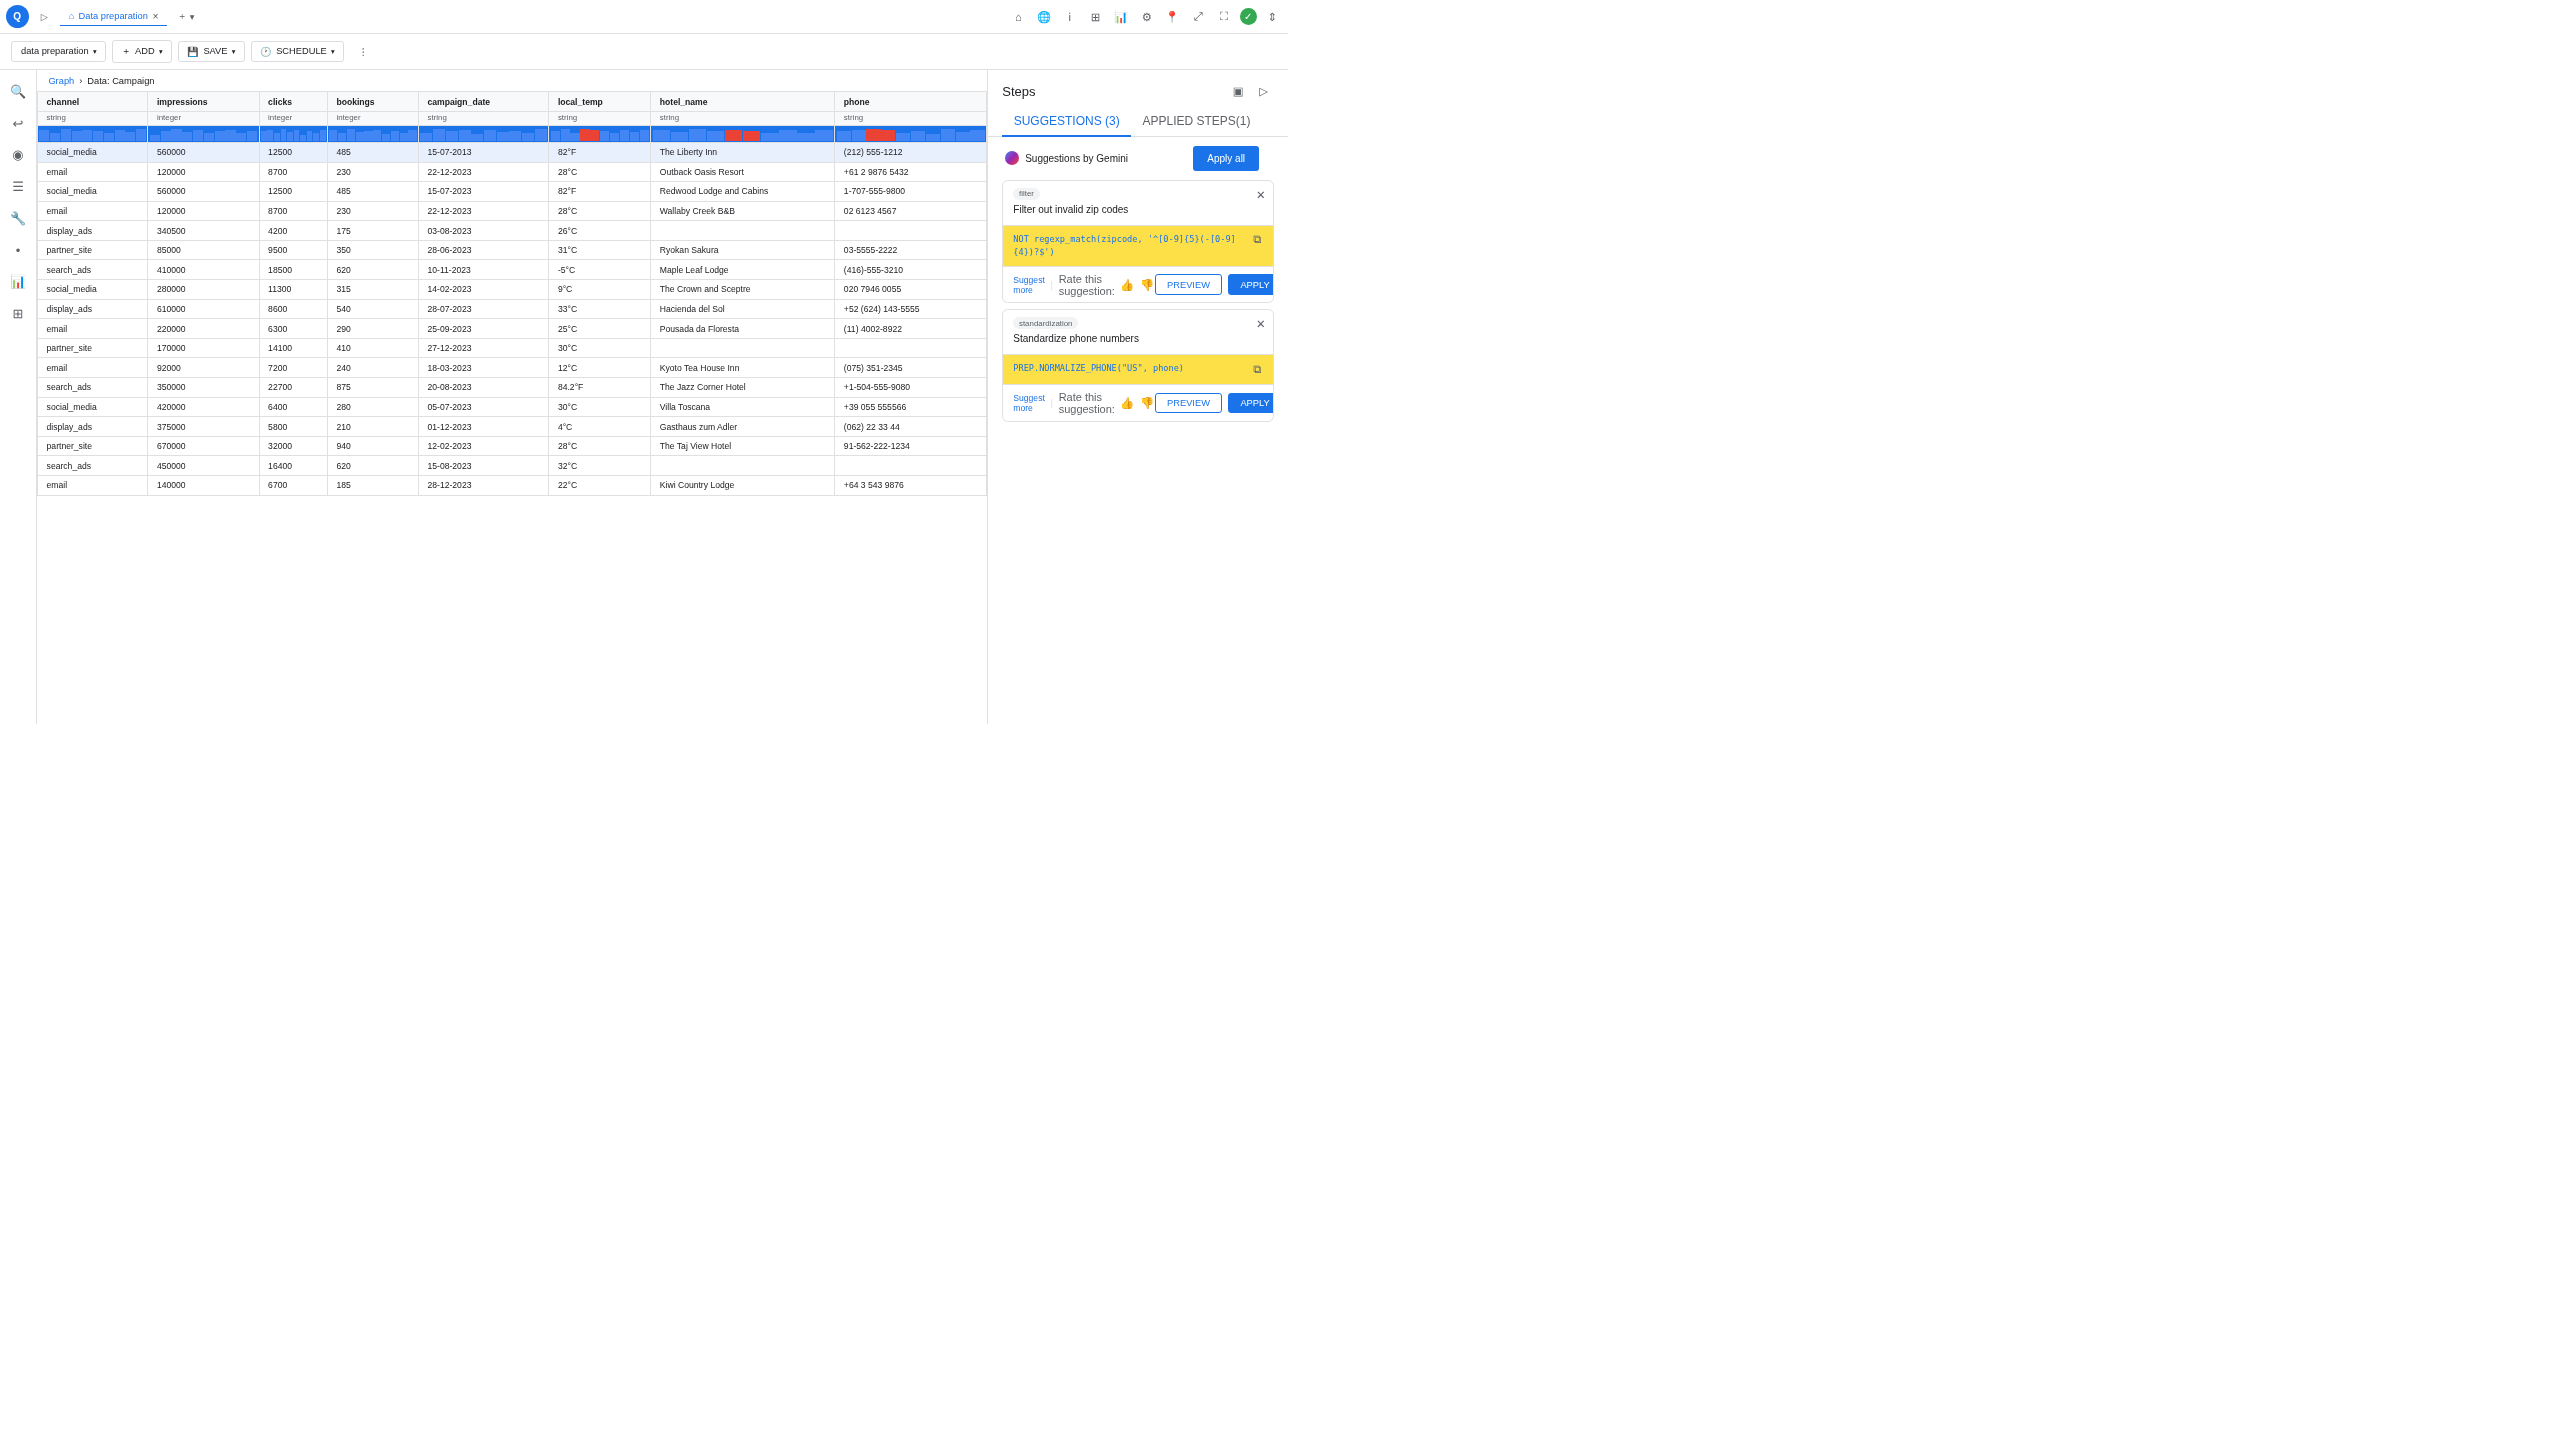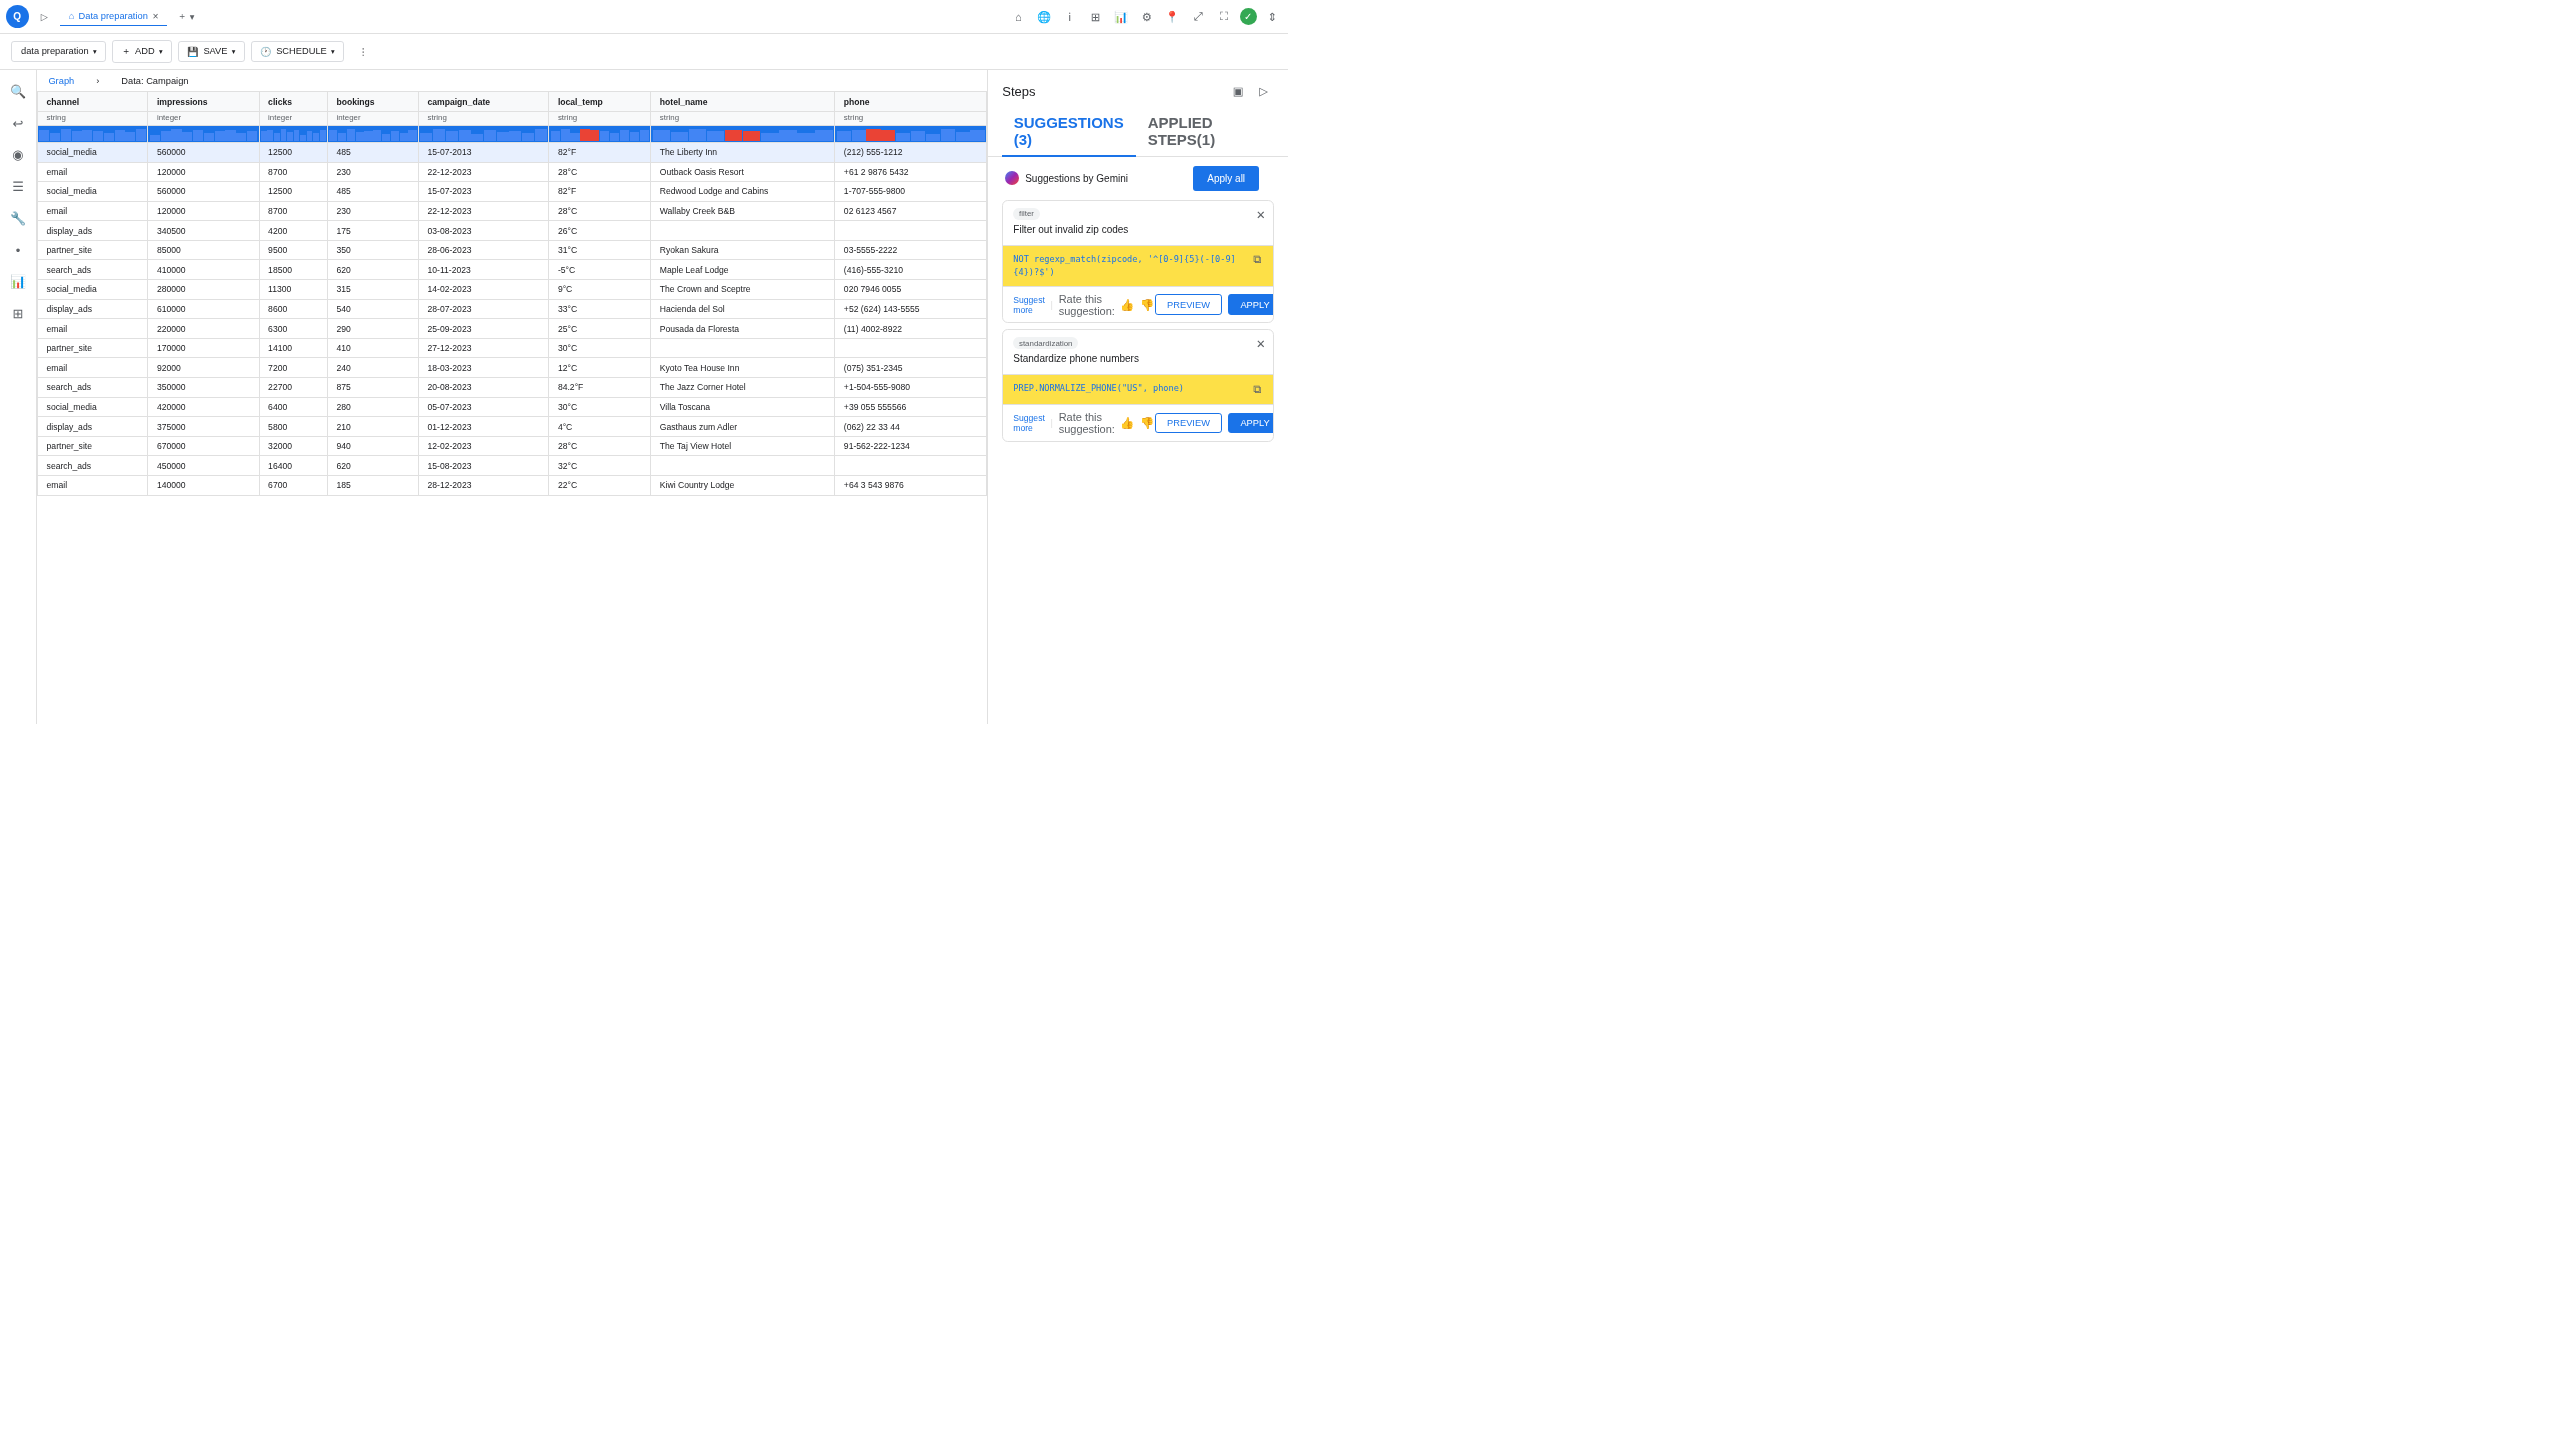--- a/index.html
+++ b/index.html
@@ -153,22 +153,22 @@
     .steps-header-icons { display: flex; gap: 5.7px; }
     
     .steps-tabs {
       display: flex;
       padding: 0 14.3px;
       border-bottom: 1.4px solid #e0e0e0;
       gap: 0;
     }
     .steps-tab {
       padding: 7.2px 11.4px;
-      font-size: 15px;
-      font-weight: 700;
+      font-size: 12px;
+      font-weight: 400;
       cursor: pointer;
       color: #5f6368;
       border-bottom: 2.1px solid transparent;
       margin-bottom: -1.4px;
     }
     .steps-tab.active {
       color: #1a73e8;
       border-bottom-color: #1a73e8;
     }
     
@@ -329,21 +329,21 @@
     <div class="sidebar-icon">◉</div>
     <div class="sidebar-icon">☰</div>
     <div class="sidebar-icon">🔧</div>
     <div class="sidebar-icon">•</div>
     <div class="sidebar-icon">📊</div>
     <div class="sidebar-icon">⊞</div>
   </div>
 
   <div class="data-area">
 
-    <div style="padding: 5.7px 11.4px; font-size:9.3px; display:flex; align-items:center; gap:22px;">
+    <div style="padding: 5.7px 11.4px; font-size:9.3px; display:flex; align-items:center; gap:5px;">
       <a style="color:#1a73e8;cursor:pointer;text-decoration:none;">Graph</a>
       <span>›</span>
       <span>Data: Campaign</span>
     </div>
 
     <div class="data-table-wrapper">
       <table class="data-table">
         <thead>
           <tr>
             <th class="col-header">

